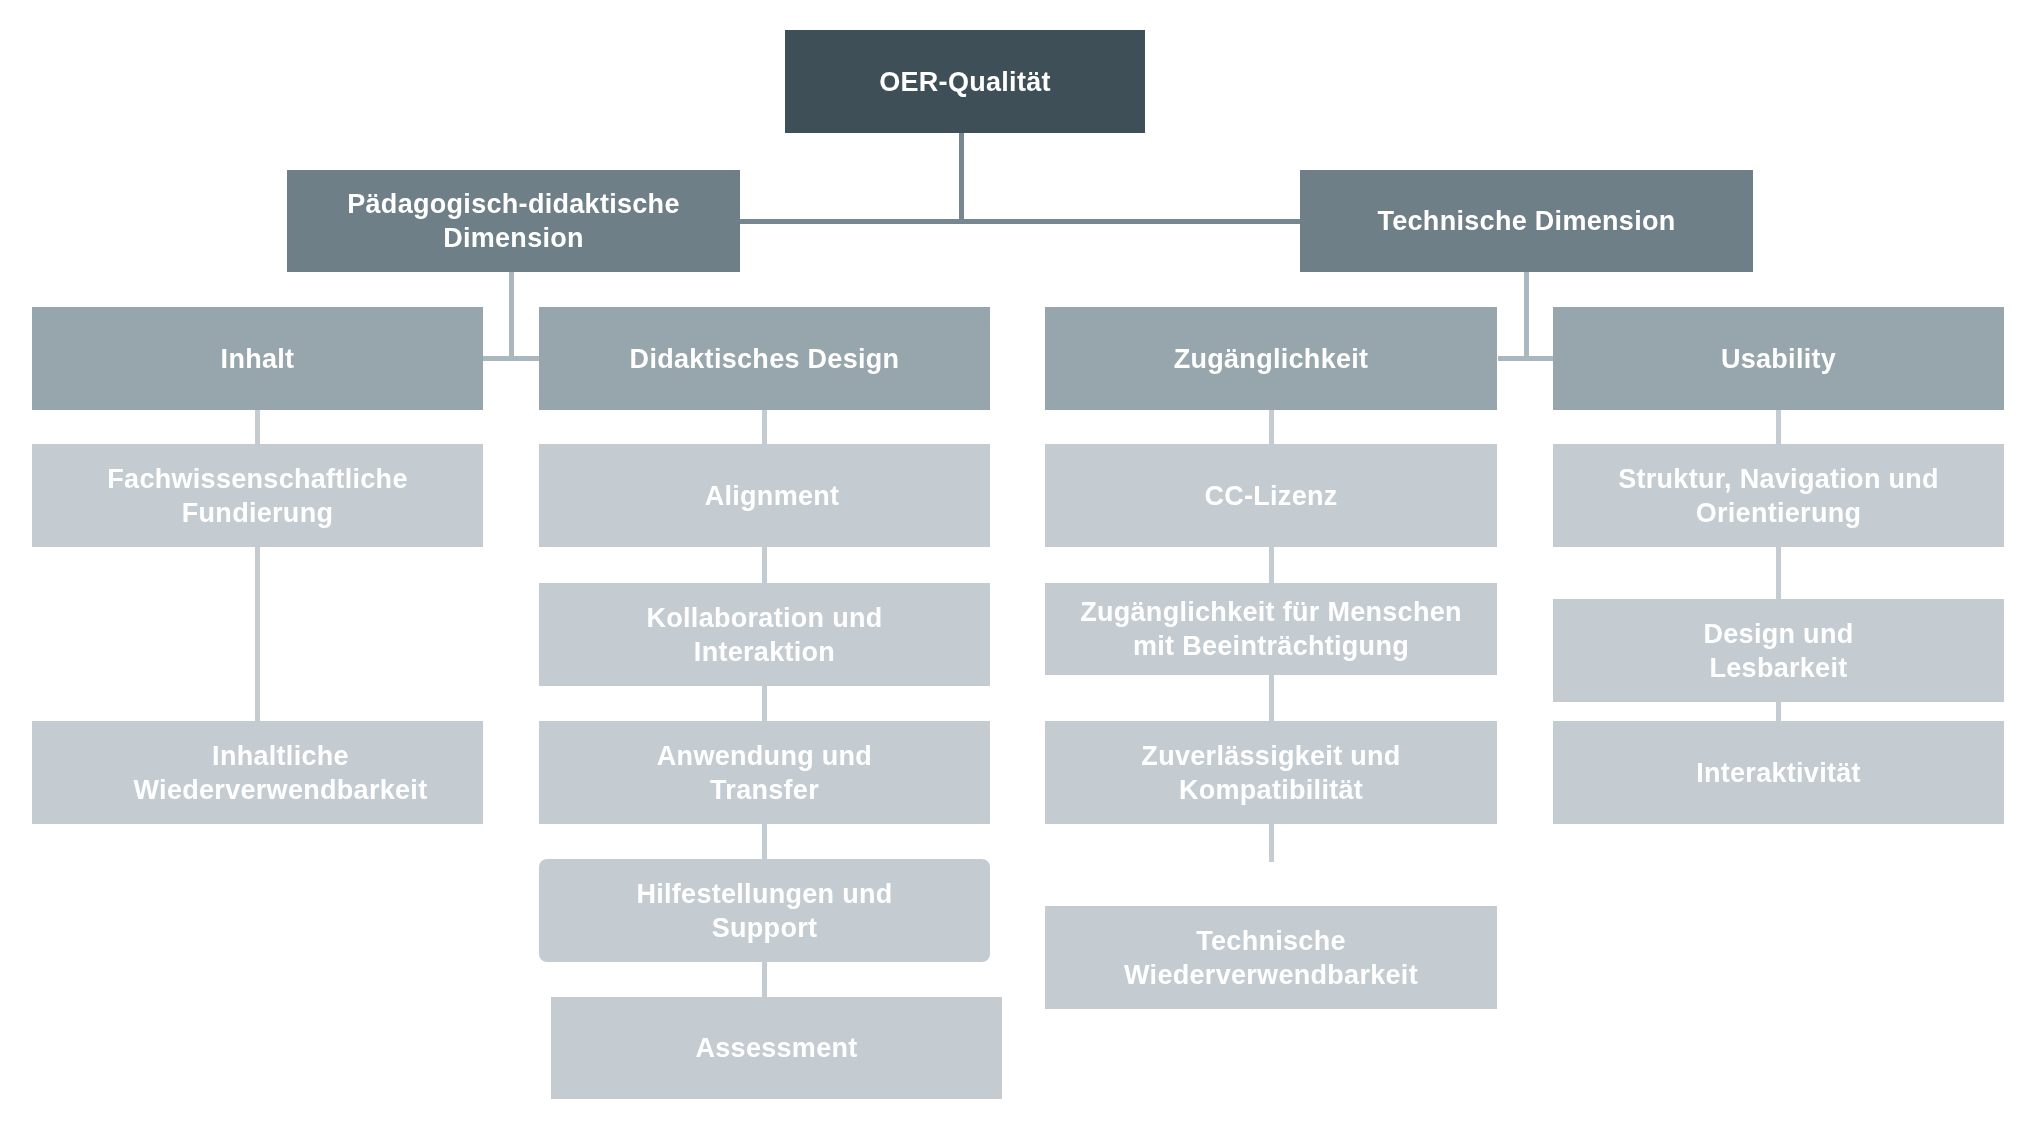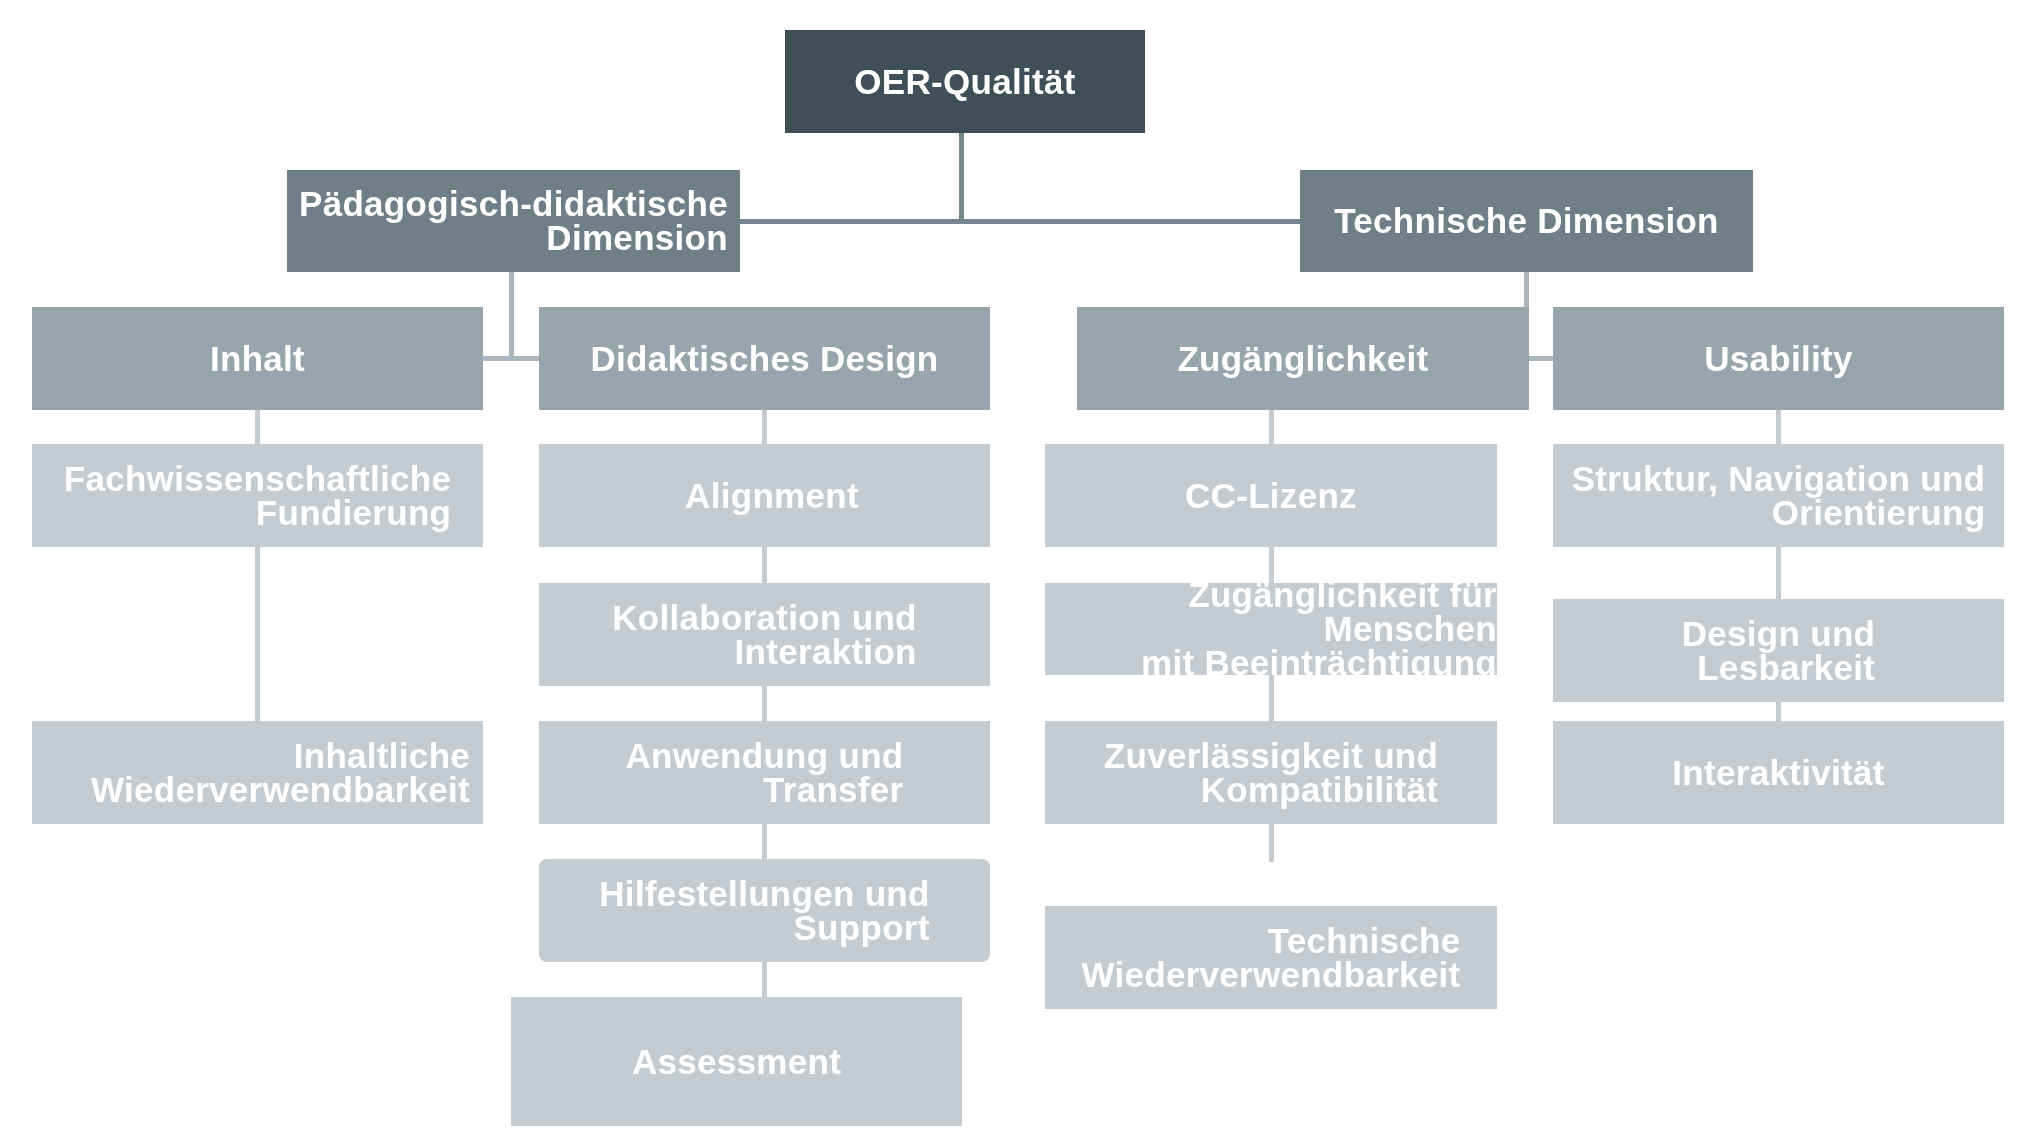--- a/index.html
+++ b/index.html
@@ -13,24 +13,24 @@
     width: 2044px;
     height: 1132px;
     background: #ffffff;
     overflow: hidden;
   }
   .box {
     position: absolute;
     display: flex;
     align-items: center;
     justify-content: center;
-    text-align: right;
+    text-align: center;
     color: #ffffff;
     font-weight: bold;
-    font-size: 35px;
+    font-size: 27px;
     line-height: 34px;
     letter-spacing: 0.3px;
     white-space: pre-line;
     z-index: 2;
     box-sizing: border-box;
   }
   .root-box   { background: #3e4f57; }
   .dim-box    { background: #6e7f88; }
   .header-box { background: #97a5ac; }
   .item-box   { background: #c4ccd2; }
@@ -61,36 +61,36 @@
   <div class="line light" style="left:1776px; top:410px; width:5px; height:315px;"></div>
 
   <div class="box root-box" style="left:785px; top:30px; width:360px; height:103px;">OER-Qualität</div>
 
   <div class="box dim-box" style="left:287px; top:170px; width:453px; height:102px;">Pädagogisch-didaktische
 Dimension</div>
   <div class="box dim-box" style="left:1300px; top:170px; width:453px; height:102px;">Technische Dimension</div>
 
   <div class="box header-box" style="left:32px; top:307px; width:451px; height:103px;">Inhalt</div>
   <div class="box header-box" style="left:539px; top:307px; width:451px; height:103px;">Didaktisches Design</div>
-  <div class="box header-box" style="left:1045px; top:307px; width:452px; height:103px;margin-left:32px;">Zugänglichkeit</div>
+  <div class="box header-box" style="left:1045px; top:307px; width:452px; height:103px;">Zugänglichkeit</div>
   <div class="box header-box" style="left:1553px; top:307px; width:451px; height:103px;">Usability</div>
 
   <div class="box item-box" style="left:32px; top:444px; width:451px; height:103px;">Fachwissenschaftliche
 Fundierung</div>
   <div class="box item-box" style="left:32px; top:721px; width:451px; height:103px;padding-left:46px;">Inhaltliche
 Wiederverwendbarkeit</div>
 
   <div class="box item-box" style="left:539px; top:444px; width:451px; height:103px;padding-left:15px;">Alignment</div>
   <div class="box item-box" style="left:539px; top:583px; width:451px; height:103px;">Kollaboration und
 Interaktion</div>
   <div class="box item-box" style="left:539px; top:721px; width:451px; height:103px;">Anwendung und
 Transfer</div>
   <div class="box item-box" style="left:539px; top:859px; width:451px; height:103px;border-radius:8px;">Hilfestellungen und
 Support</div>
-  <div class="box item-box" style="left:511px; top:997px; width:451px; height:129px;">Assessment</div>
+  <div class="box item-box" style="left:551px; top:997px; width:451px; height:102px;">Assessment</div>
 
   <div class="box item-box" style="left:1045px; top:444px; width:452px; height:103px;">CC-Lizenz</div>
   <div class="box item-box" style="left:1045px; top:583px; width:452px; height:92px;">Zugänglichkeit für Menschen
 mit Beeinträchtigung</div>
   <div class="box item-box" style="left:1045px; top:721px; width:452px; height:103px;">Zuverlässigkeit und
 Kompatibilität</div>
   <div class="box item-box" style="left:1045px; top:859px; width:452px; height:103px;margin-top:47px;">Technische
 Wiederverwendbarkeit</div>
 
   <div class="box item-box" style="left:1553px; top:444px; width:451px; height:103px;">Struktur, Navigation und

